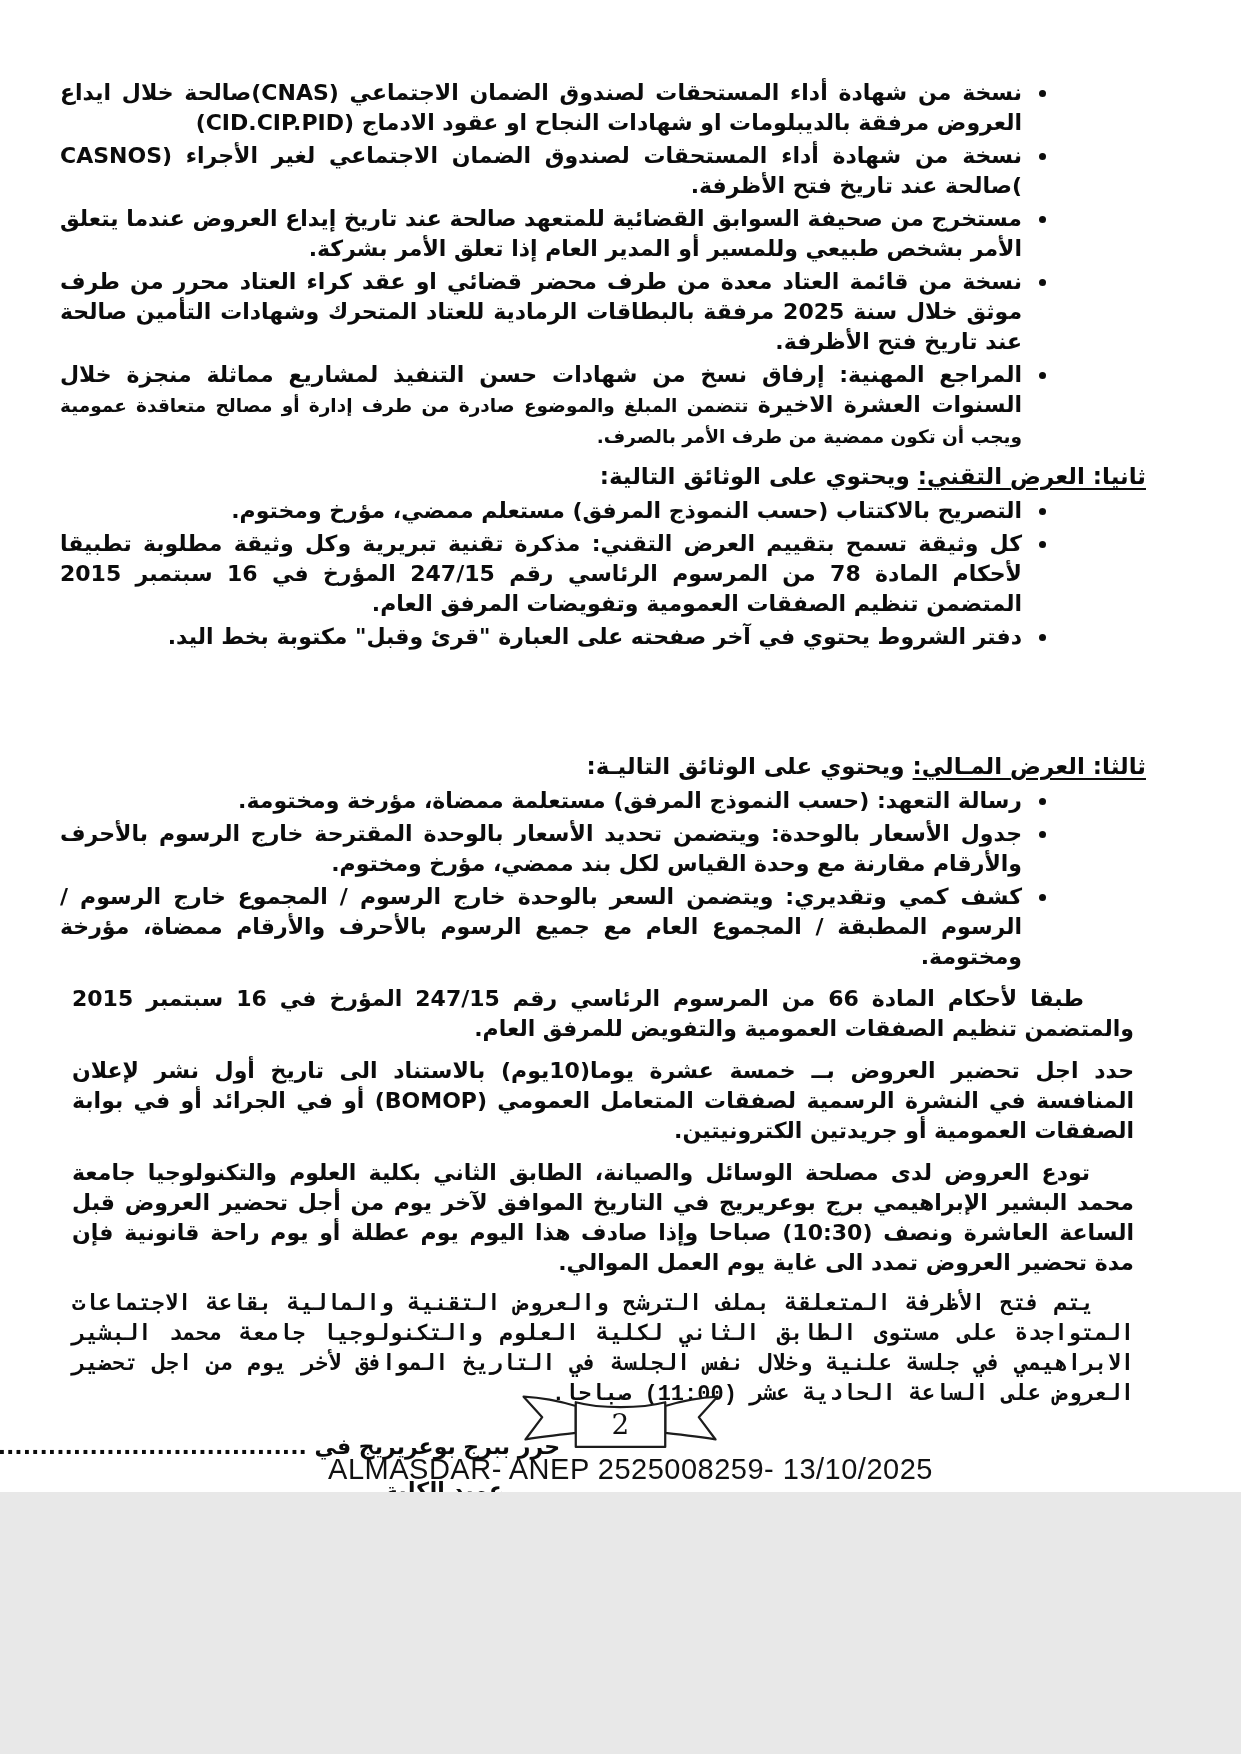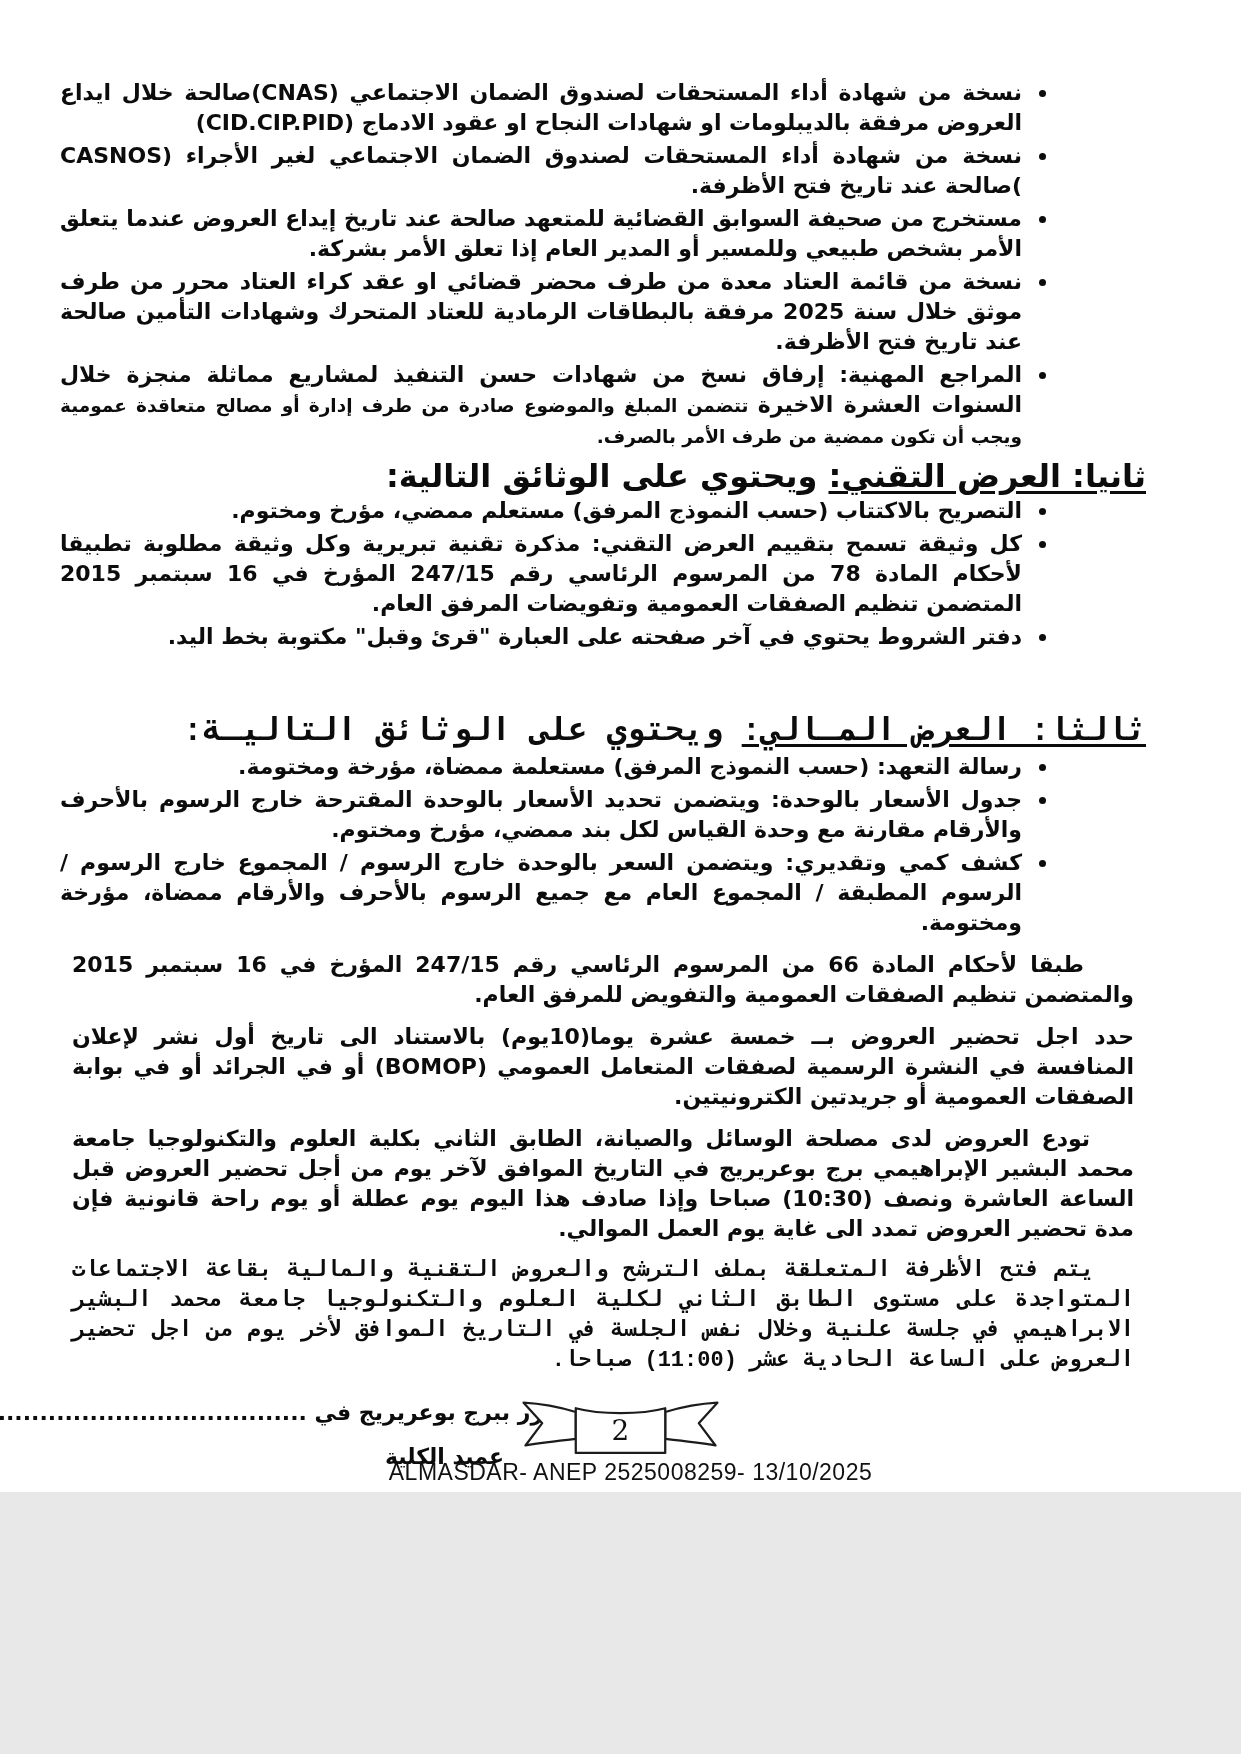--- a/index.html
+++ b/index.html
@@ -26,32 +26,31 @@
     list-style:disc outside;
   }
   ul.req-list li{
     padding-right:4px;
     margin-bottom:3px;
   }
   .tail-small{
     font-size:18.5px;
   }
   .sec-heading{
-    font-size:32px;
+    font-size:23px;
     line-height:36px;
     font-weight:800;
     margin:6px 0 2px 0;
   }
   .sec-heading .hd-title{
     text-decoration:underline;
     text-underline-offset:4px;
   }
   .sec-heading.financial{
-    margin-top:62px;
-    font-family:Liberation Mono, monospace;
+    margin-top:96px;
   }
   p.para{margin:12px;}
   .p-article66{margin-top:38px;text-indent:50px;}
   .p-deadline{margin-top:0;}
   .p-deposit{margin-top:34px;text-indent:44px;}
   .p-opening{margin-top:38px;text-indent:40px;font-family:Liberation Mono, monospace;}
   .p-invitation{text-indent:54px;}
   .p-article99{text-indent:54px;}
   .strong{font-weight:800;}
   .signoff{
@@ -69,21 +68,21 @@
   .bottom{
     position:absolute;
     bottom:6px;left:0;right:0;
     text-align:center;
   }
   .ribbon-wrap{line-height:0;margin-bottom:4px;}
   .ribbon-wrap svg{display:inline-block;}
   .footer-line{
     direction:ltr;
     font-family:"Liberation Sans",sans-serif;
-    font-size:23px;
+    font-size:29px;
     letter-spacing:.5px;
     color:#111;
     font-weight:400;
     margin-left:20px;
   }
 </style>
 </head>
 <body>
 
 <div class="page">

